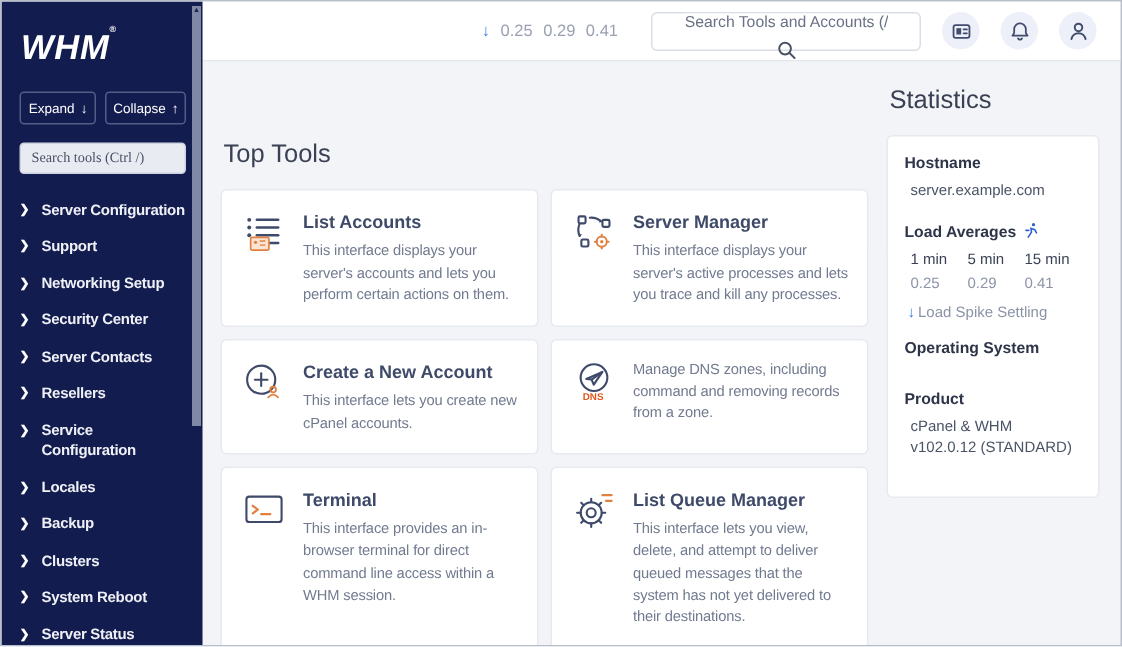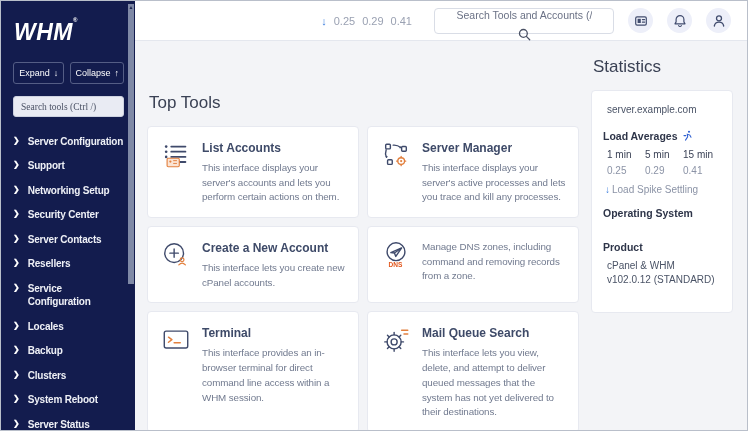--- a/index.html
+++ b/index.html
@@ -302,31 +302,32 @@
                     <line x1="19.3" y1="23.3" x2="21.1" y2="25.1"></line>
                       <line x1="6.9" y1="10.9" x2="8.7" y2="12.7"></line>
                   </g>
                   <g stroke="#e2803f" stroke-width="1.6">
                       <line x1="22" y1="5.5" x2="28.5" y2="5.5"></line>
                       <line x1="24.5" y1="9.5" x2="28.5" y2="9.5"></line>
                     </g>
                 </svg>
               </span>
               <div>
-                <div class="tool-title">Mail Queue Search</div>
+                <div class="tool-title">List Queue Manager</div>
                 <div class="tool-desc">This interface lets you view, delete, and attempt to deliver queued messages that the system has not yet delivered to their destinations.</div>
               </div>
             </div>
 
           </div>
         </div>
 
         <div class="col-right">
           <h2 class="section">Statistics</h2>
           <div class="stats-card">
+            <div class="stat-label">Hostname</div>
             <div class="stat-value">server.example.com</div>
 
             <div class="stat-label">
               <span>Load Averages</span>
               <span>
                 <svg width="10" height="11" viewBox="0 0 12 13" fill="none" stroke="#3161d1" stroke-width="1.3" stroke-linecap="round">
                     <circle cx="7.2" cy="2" r="1.3" fill="#3161d1" stroke="none"></circle>
                     <path d="M3 12 L5.6 8 L5.2 5 L8.2 6 L9.6 8.6"></path>
                     <line x1="1.2" y1="6.6" x2="3.4" y2="6.6"></line>
                   </svg>

